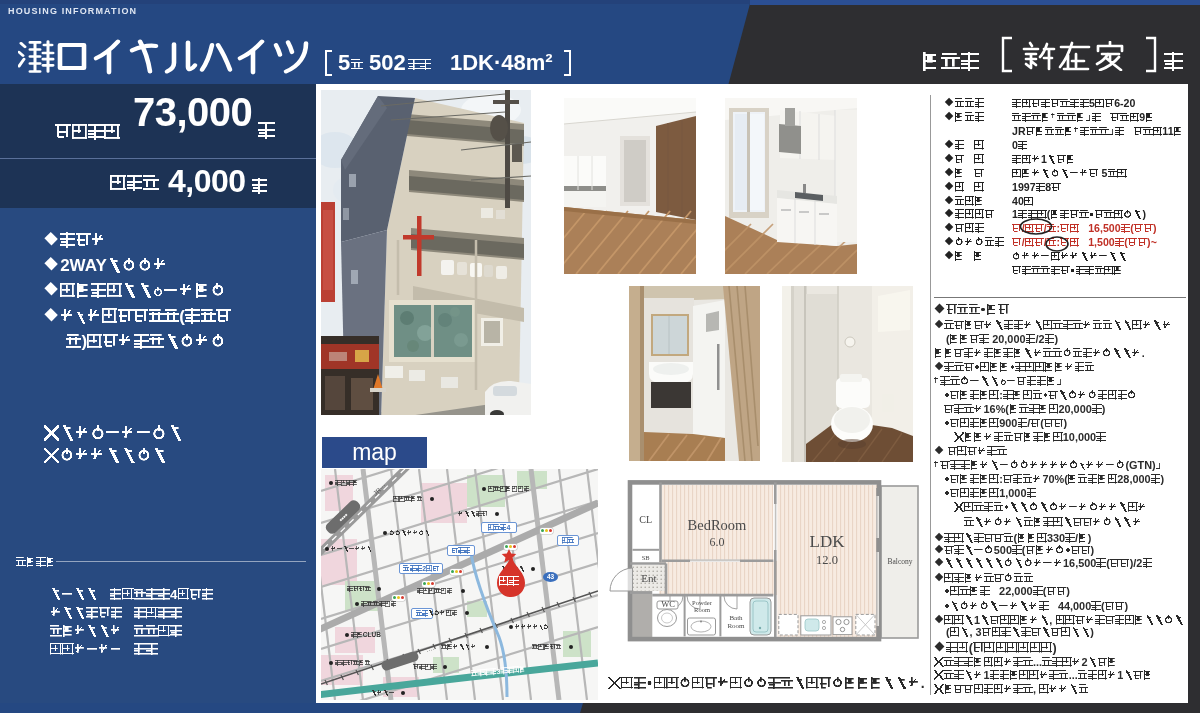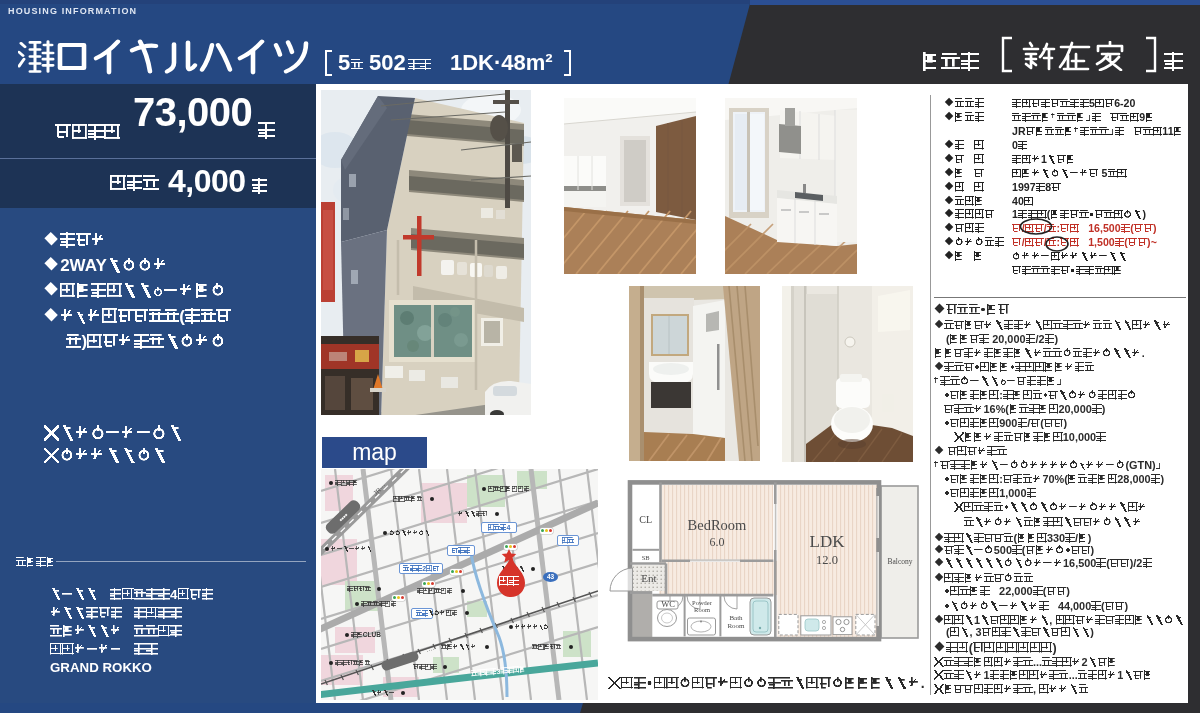--- a/index.html
+++ b/index.html
@@ -118,21 +118,20 @@
   </div>
 
 <div class="ab" style="left:16px;top:556px;color:#fff;--c:#fff;font-size:11px"><i class="k2"></i><i class="k3"></i><i class="k0"></i><i class="k3"></i></div>
 <div class="ab" style="left:56px;top:561px;width:250px;height:1px;background:rgba(255,255,255,.5)"></div>
 
 <div class="ab" style="left:50px;top:586px;width:260px;color:#fff;--c:#fff;font-size:13.3px;font-weight:bold;line-height:18.3px">
     <div><i class="a0"></i><i class="da"></i><i class="a0"></i><i class="a0"></i><i class="sp"></i><i class="k0"></i><i class="k4"></i><i class="k2"></i><i class="k0"></i><i class="k0"></i><span>4</span><i class="k4"></i><i class="k1"></i><i class="k0"></i></div>
     <div><i class="a2"></i><i class="a0"></i><i class="a0"></i><i class="k0"></i><i class="k1"></i><i class="k0"></i><i class="sp"></i><i class="k0"></i><i class="k4"></i><i class="k0"></i><i class="k0"></i></div>
     <div><i class="k2"></i><i class="k3"></i><i class="a2"></i><i class="a0"></i><i class="a0"></i><i class="a2"></i><i class="sp"></i><i class="k2"></i><i class="k2"></i><i class="k4"></i><i class="k0"></i></div>
     <div><i class="k4"></i><i class="k4"></i><i class="a2"></i><i class="da"></i><i class="a2"></i><i class="da"></i><i class="sp"></i><i class="k0"></i><i class="k0"></i></div>
-    <div>GRAND ROKKO</div>
   </div>
 
 <div class="ab" style="left:1188px;top:84px;width:12px;height:629px;background:#2e2e31"></div>
 
 <div class="ab" style="left:0;top:703px;width:583px;height:10px;background:#254882"></div>
 
 <svg class="ab" style="left:576px;top:703px" width="624" height="10">
     <polygon points="7,0 624,0 624,10 4,10" fill="#2e2e31"></polygon>
   </svg>
 

